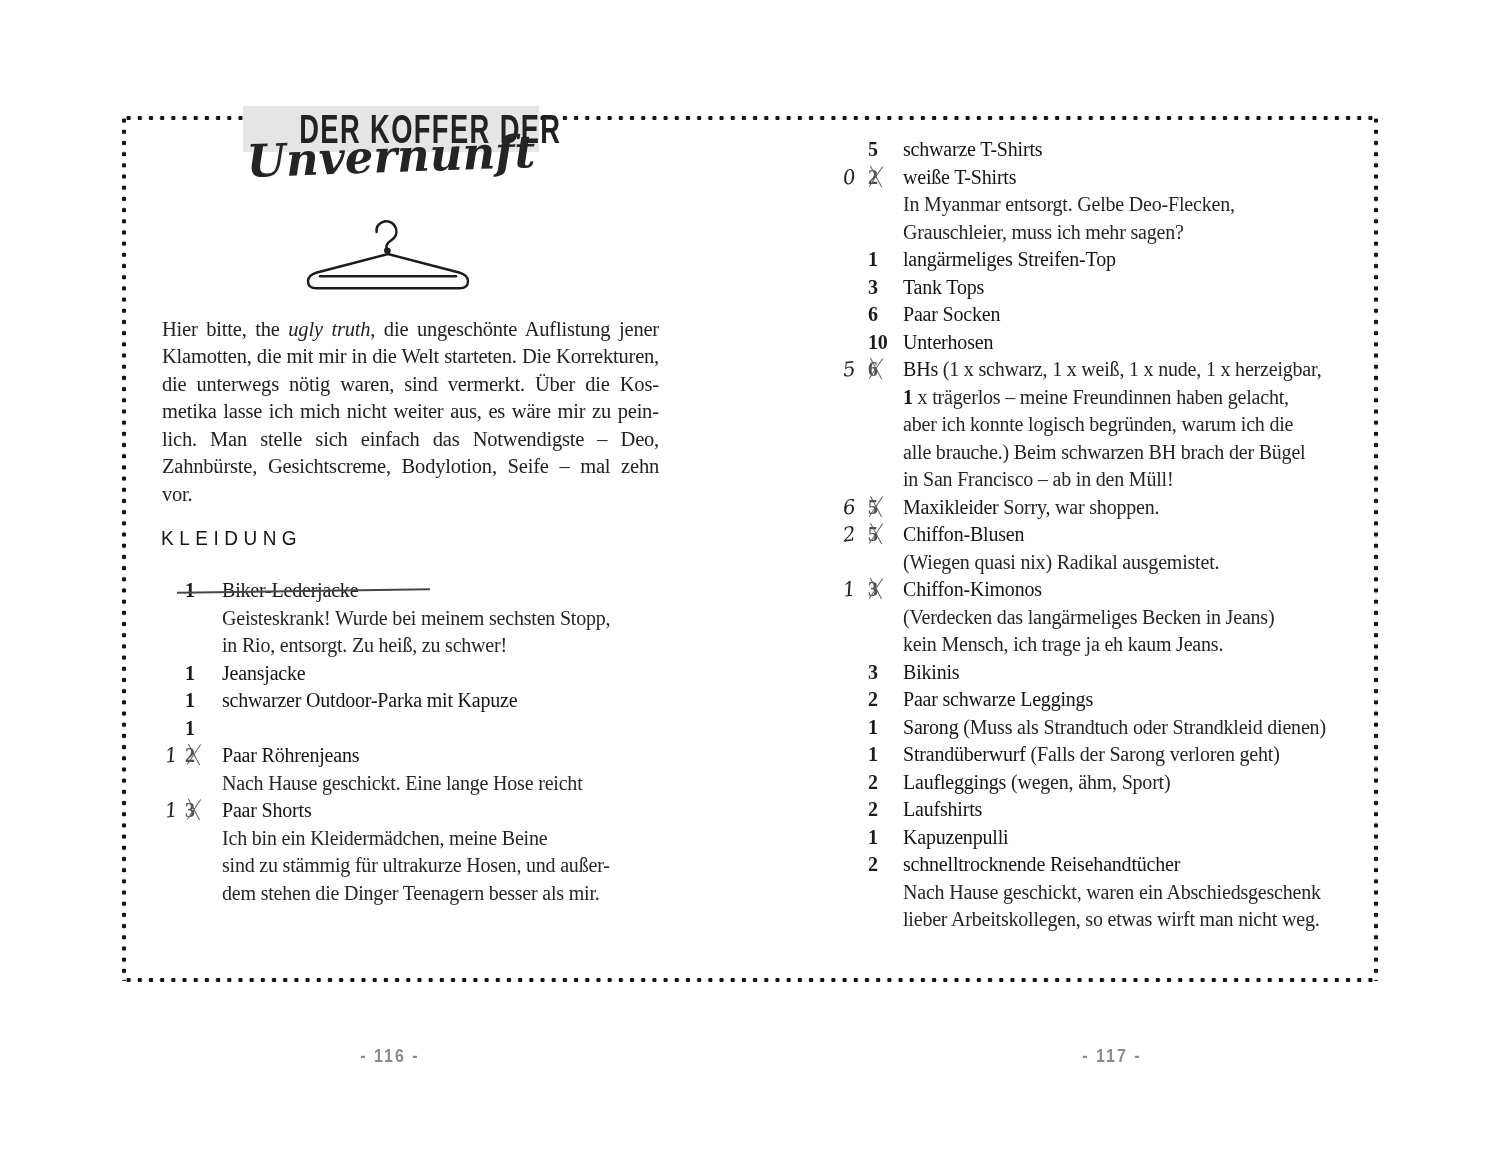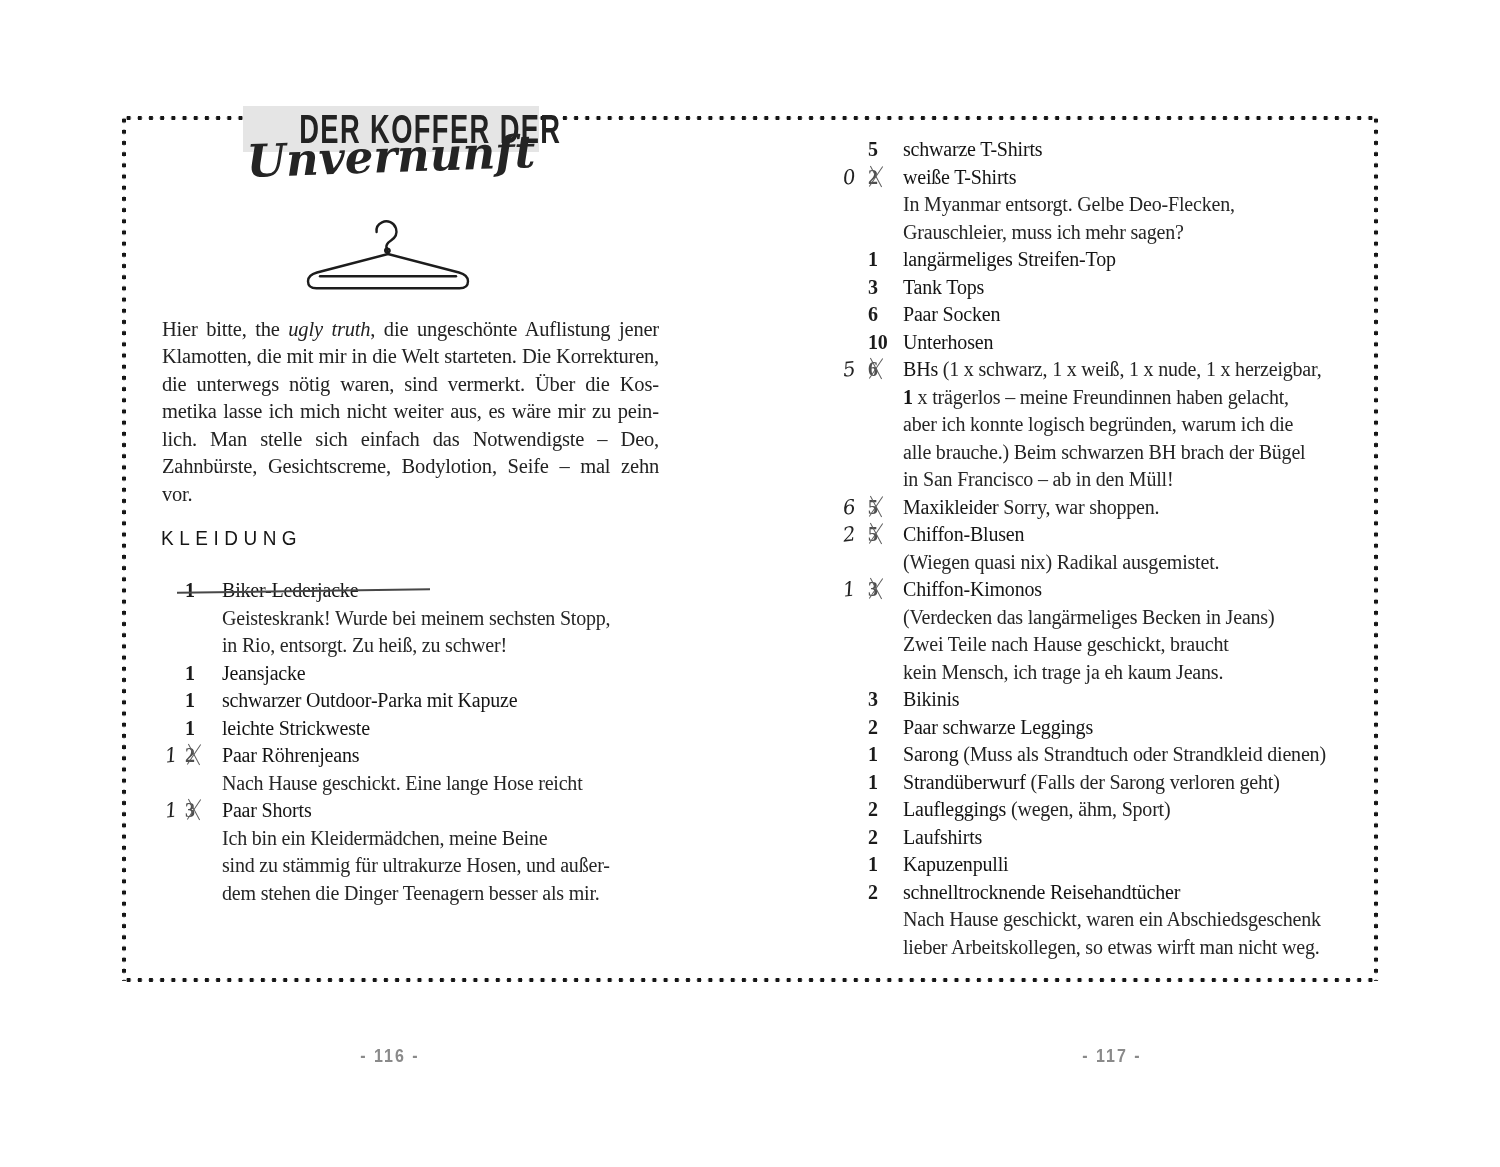--- a/index.html
+++ b/index.html
@@ -156,23 +156,20 @@
         </div>
       </div>
       <div class="row">
         <span class="qty"><span class="printed">1</span></span>
         <div class="content">
           <div class="item-line"><span class="label">schwarzer Outdoor-Parka mit Kapuze</span></div>
         </div>
       </div>
       <div class="row">
         <span class="qty"><span class="printed">1</span></span>
-        <div class="content">
-          <div class="item-line"><span class="label">leichte Strickweste</span></div>
-        </div>
       </div>
       <div class="row">
         <span class="qty"><span class="hand">1</span><span class="printed crossed">2</span></span>
         <div class="content">
           <div class="item-line"><span class="label">Paar Röhrenjeans</span></div>
           <div class="note">Nach Hause geschickt. Eine lange Hose reicht</div>
         </div>
       </div>
       <div class="row">
         <span class="qty"><span class="hand">1</span><span class="printed crossed">3</span></span>
@@ -244,21 +241,20 @@
         <div class="content">
           <div class="item-line"><span class="label">Chiffon-Blusen</span></div>
           <div class="note">(Wiegen quasi nix) Radikal ausgemistet.</div>
         </div>
       </div>
       <div class="row">
         <span class="qty"><span class="hand">1</span><span class="printed crossed">3</span></span>
         <div class="content">
           <div class="item-line"><span class="label">Chiffon-Kimonos</span></div>
           <div class="note">(Verdecken das langärmeliges Becken in Jeans)</div>
-          <div class="note">Zwei Teile nach Hause geschickt, braucht</div>
           <div class="note">kein Mensch, ich trage ja eh kaum Jeans.</div>
         </div>
       </div>
       <div class="row">
         <span class="qty"><span class="printed">3</span></span>
         <div class="content">
           <div class="item-line"><span class="label">Bikinis</span></div>
         </div>
       </div>
       <div class="row">

